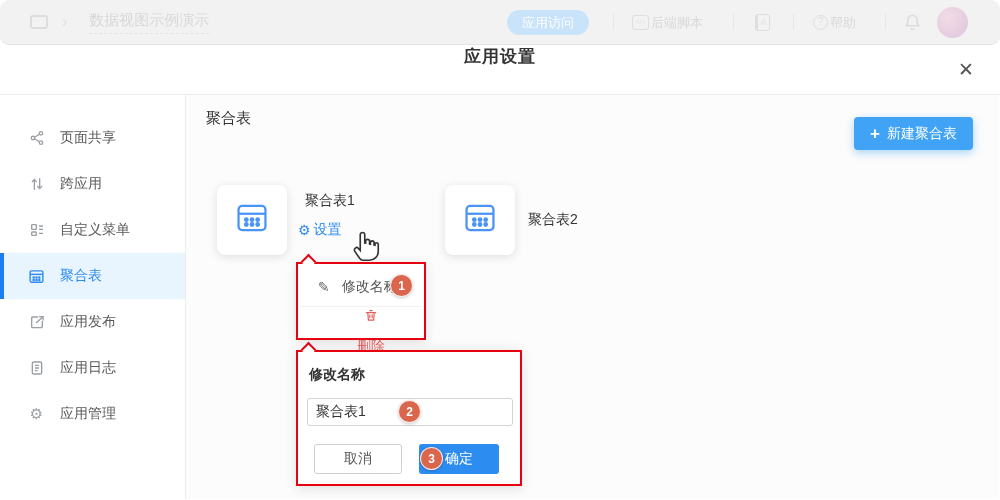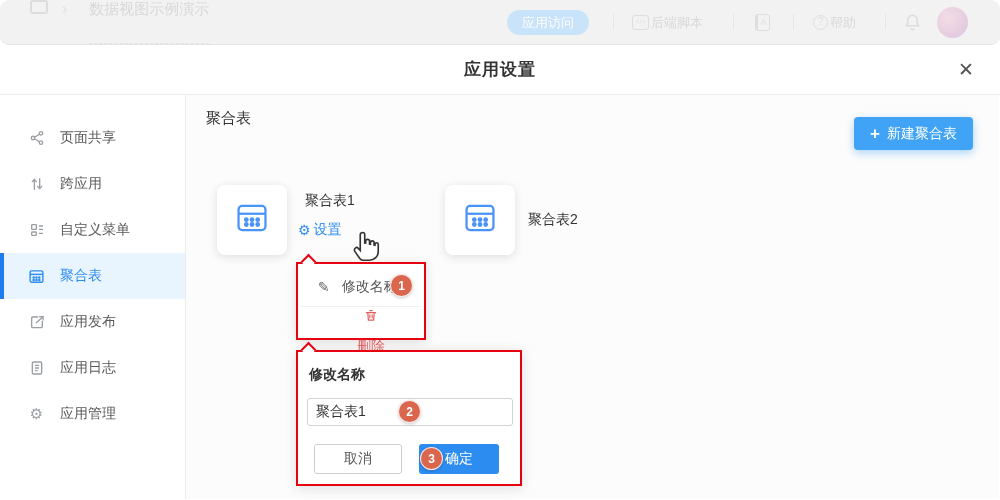--- a/index.html
+++ b/index.html
@@ -6,21 +6,21 @@
   html,body { width:1000px; height:500px; }
   body {
     font-family:"Liberation Sans","DejaVu Sans",sans-serif;
     position:relative; overflow:hidden; background:#fff; color:#333;
   }
 
   
   .topbar {
     position:absolute; left:0; top:0; width:1000px; height:45px;
     background:#f2f2f3; border-bottom:1px solid #e4e4e6;
-    display:flex; color:#d5d5d7;border-radius:9px;
+    display:flex; align-items:center; color:#d5d5d7;border-radius:9px;
   }
   .tb-window {
     width:18px; height:14px; border:2px solid #dddddf; border-radius:3px;
     margin-left:30px;
   }
   .tb-chevron { margin-left:14px; font-size:16px; color:#e0e0e2; }
   .tb-title {
     margin-left:22px; font-size:15px; color:#d8d8da;
     border-bottom:1px dashed #e3e3e5; padding-bottom:3px;
   }
@@ -47,21 +47,21 @@
   .tb-bell { position:absolute; left:903px; top:13px; }
   .tb-avatar {
     position:absolute; left:937px; top:7px; width:31px; height:31px; border-radius:50%;
     background:radial-gradient(circle at 35% 35%, #f3dce6, #e7cfe0 55%, #d9c6e2);
   }
 
   
   .modal { position:absolute; left:0; top:45px; width:1000px; height:455px; background:#fff; }
   .modal-header {
     position:relative; height:50px; border-bottom:1px solid #ececec;
-    display:flex; align-items:center; justify-content:center;
+    display:flex; align-items:flex-start; justify-content:center;
   }
   .modal-title { font-size:17px; font-weight:bold; color:#333; letter-spacing:1px; }
   .modal-close {
     position:absolute; right:26px; top:12px; font-size:19px; color:#555;
     background:none; border:none; cursor:pointer; line-height:26px;
   }
   .modal-body { display:flex; height:404px; }
 
   
   .sidebar { width:186px; border-right:1px solid #ebebeb; padding-top:20px; background:#fff; }

